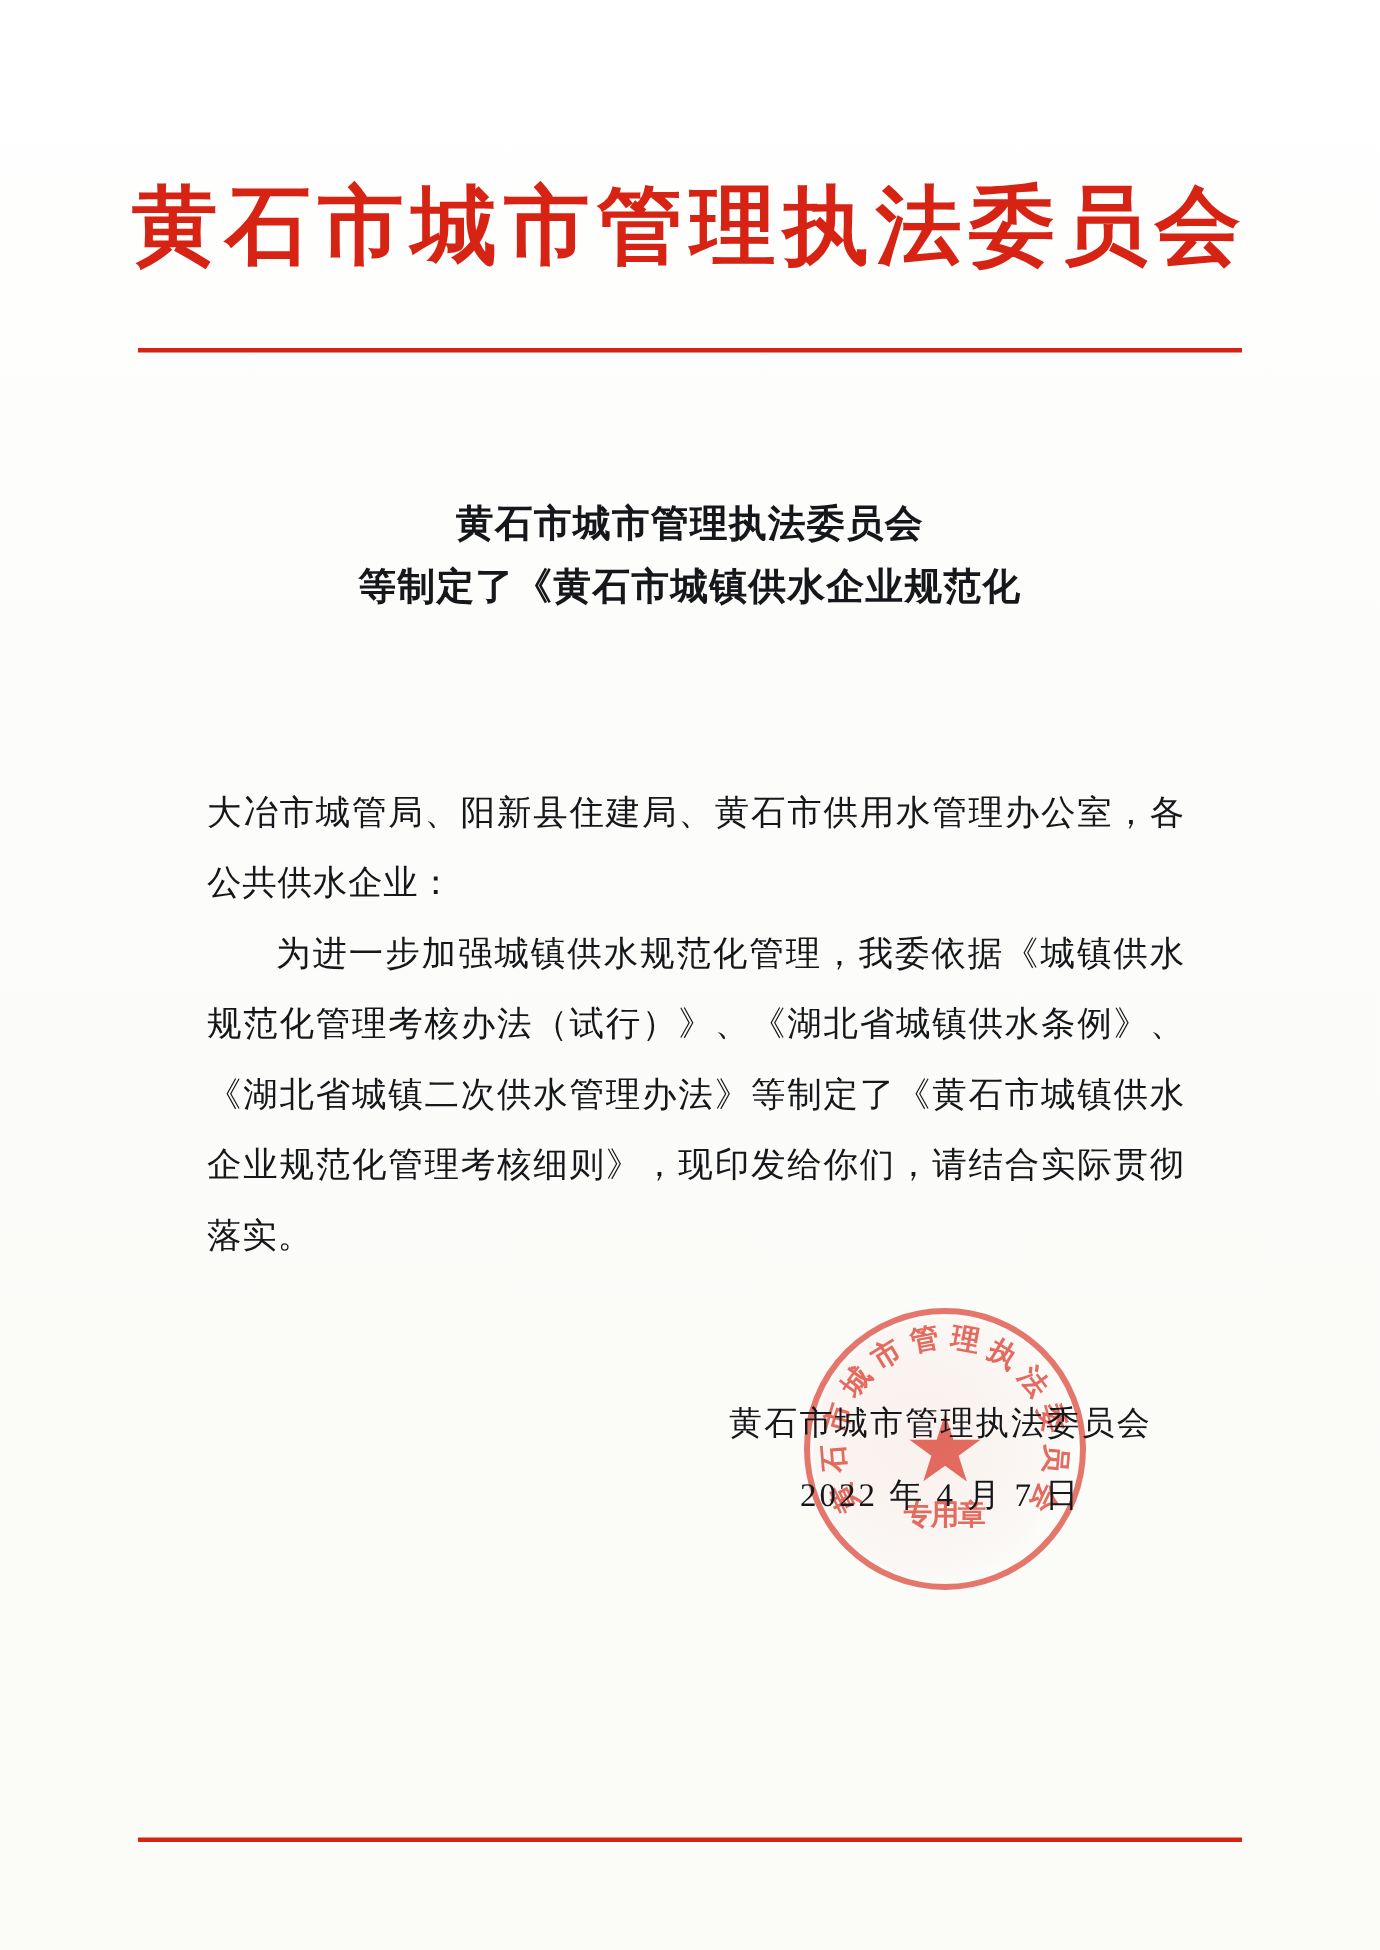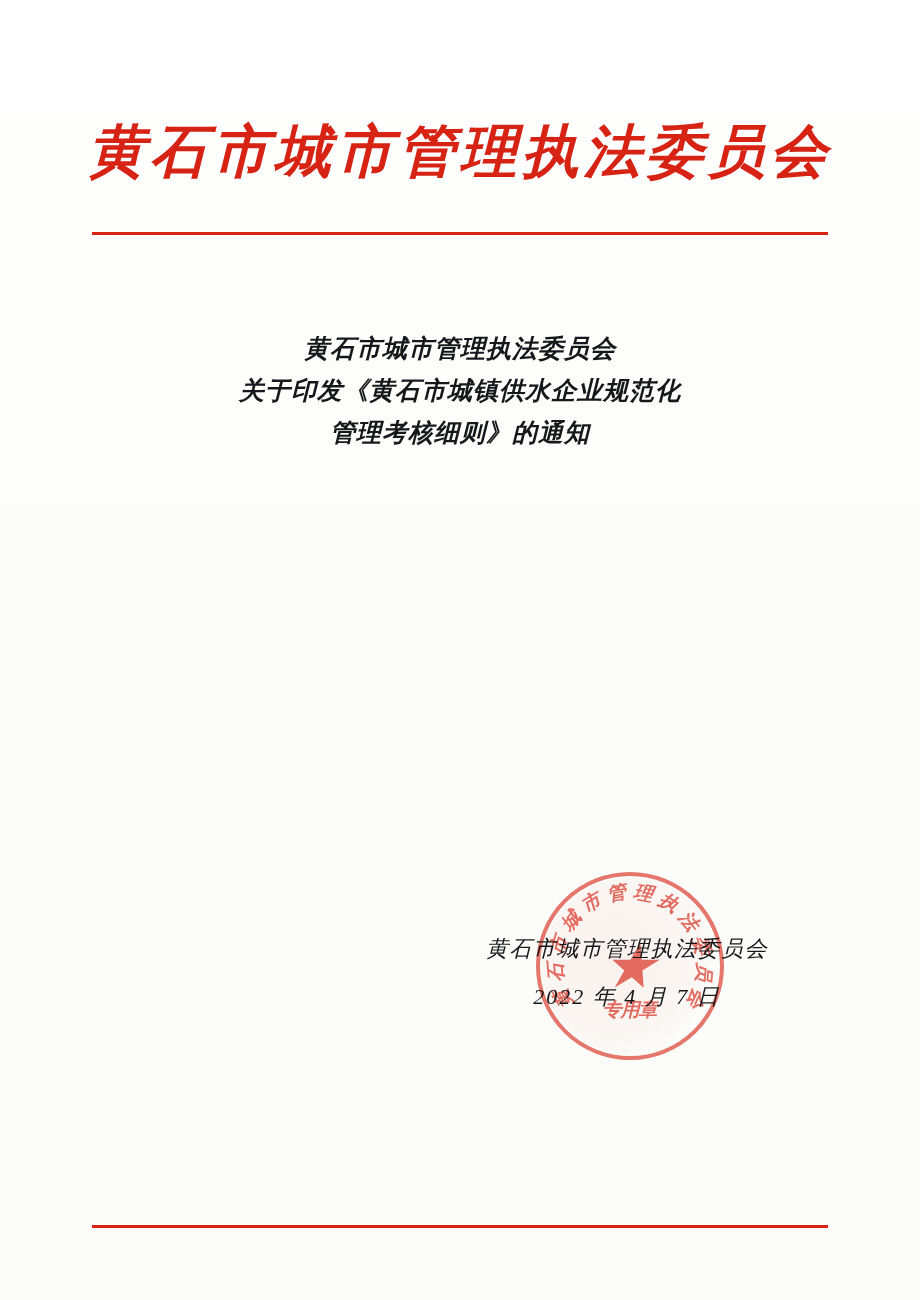--- a/index.html
+++ b/index.html
@@ -13,21 +13,20 @@
     font-family: "Liberation Serif", "DejaVu Serif", serif;
     color: #111111;
     position: relative;
     overflow: hidden;
   }
 
   .page {
     position: absolute;
     inset: 0;
     background: #86efac;
-    font-style: italic;
   }
 
   
   .paper-tint {
     position: absolute;
     inset: 0;
     background:
       linear-gradient(180deg, #ffffff 0%, #fcfcfa 40%, #fbfbf8 100%);
     pointer-events: none;
   }
@@ -180,24 +179,27 @@
   <div class="paper-tint"></div>
 
   <div class="masthead">
     <div class="masthead-title">黄石市城市管理执法委员会</div>
   </div>
 
   <div class="rule-top"></div>
 
   <div class="doc-title">
     <span class="line">黄石市城市管理执法委员会</span>
-    <span class="line">关于印发《黄石市城镇供水企业规范化</span>
-    <span class="line">管理考核细则》的通知</span>
-  </div>
-
+    <span class="line">等制定了《黄石市城镇供水企业规范化</span>
+  </div>
+
+  <div class="body-block">
+    <p>大冶市城管局、阳新县住建局、黄石市供用水管理办公室，各公共供水企业：</p>
+    <p class="indent">为进一步加强城镇供水规范化管理，我委依据《城镇供水规范化管理考核办法（试行）》、《湖北省城镇供水条例》、《湖北省城镇二次供水管理办法》等制定了《黄石市城镇供水企业规范化管理考核细则》，现印发给你们，请结合实际贯彻落实。</p>
+  </div>
 
   <div class="seal">
     <div class="seal-smudge"></div>
     <div class="ring"></div>
     <div class="star">★</div>
     <div class="arc-text" id="seal-arc">
         <span class="ch" style="transform: translate(-66.5108px, 32.4395px) rotate(-116deg) translate(-50%, -50%);">黄</span>
         <span class="ch" style="transform: translate(-73.7285px, 6.33255px) rotate(-94.9091deg) translate(-50%, -50%);">石</span>
         <span class="ch" style="transform: translate(-71.0683px, -20.6228px) rotate(-73.8182deg) translate(-50%, -50%);">市</span>
         <span class="ch" style="transform: translate(-58.8864px, -44.8151px) rotate(-52.7273deg) translate(-50%, -50%);">城</span>

